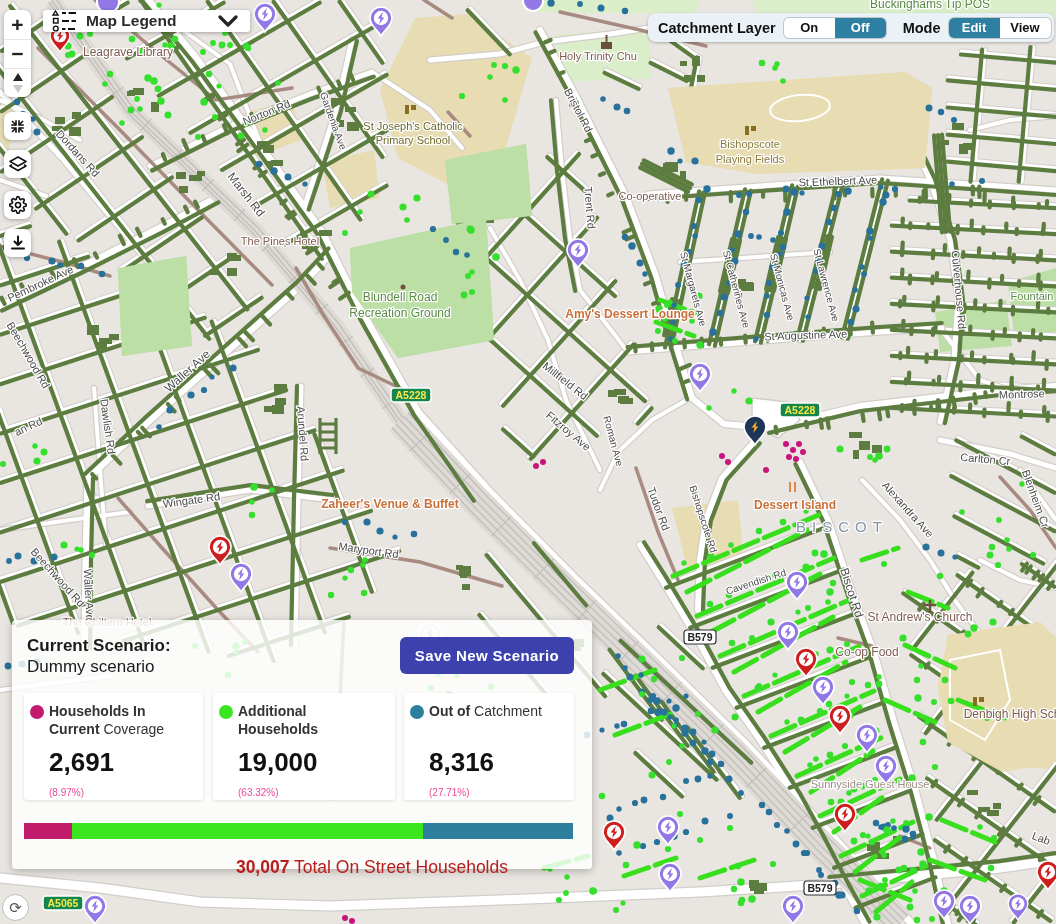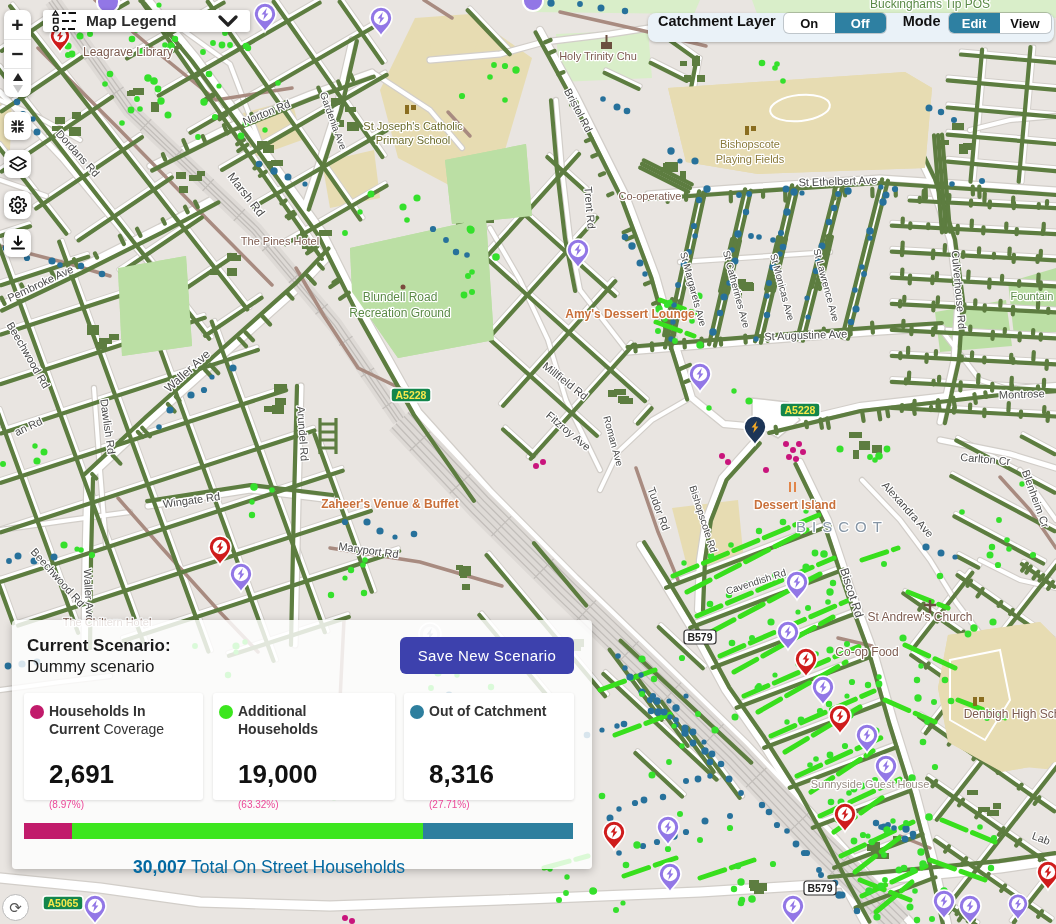--- a/index.html
+++ b/index.html
@@ -4,35 +4,35 @@
 *{margin:0;padding:0;box-sizing:border-box}
 html,body{width:1056px;height:924px;overflow:hidden;font-family:"Liberation Sans",sans-serif}
 #map{position:absolute;left:0;top:0}
 .ctl{position:absolute;background:#fff;border-radius:7px;box-shadow:0 1px 4px rgba(0,0,0,.3);display:flex;align-items:center;justify-content:center}
 .zoomgrp{left:4px;top:10px;width:27px;height:87px;flex-direction:column;padding:0}
 .zoomgrp>div{height:29px;width:100%;display:flex;align-items:center;justify-content:center;font-size:21px;font-weight:bold;color:#222}
 .zoomgrp>div+div{border-top:1px solid #e5e5e5}
 .sq{left:4px;width:27px;height:28px}
 .legend{position:absolute;left:43px;top:10px;width:207px;height:22px;background:#fff;border-radius:3px;box-shadow:0 1px 4px rgba(0,0,0,.3);display:flex;align-items:center}
 .legend .txt{font-size:15.5px;font-weight:bold;color:#2b2b2b;margin-left:9px}
-.topbar{position:absolute;left:648px;top:13px;width:406px;height:29px;background:#eaf2f8;border-radius:8px;box-shadow:0 1px 3px rgba(0,0,0,.25);display:flex;font-size:14.5px;font-weight:bold;color:#111;white-space:nowrap}
+.topbar{position:absolute;left:648px;top:13px;width:406px;height:29px;background:#eaf2f8;border-radius:8px;box-shadow:0 1px 3px rgba(0,0,0,.25);display:flex;align-items:center;font-size:14.5px;font-weight:bold;color:#111;white-space:nowrap}
 .pill{display:flex;height:20px;border-radius:5px;overflow:hidden;background:#fff;box-shadow:0 0 0 1px rgba(0,0,0,.18)}
 .pill>div{width:51px;display:flex;align-items:center;justify-content:center;font-size:13px}
 .pill .on{background:#2e80a2;color:#fff}
 .panel{position:absolute;left:12px;top:620px;width:580px;height:249px;background:rgba(255,255,255,.82);border-radius:4px;box-shadow:0 2px 8px rgba(0,0,0,.25)}
 .scen1{position:absolute;left:15px;top:16px;font-size:17px;font-weight:bold;color:#1a1a1a}
 .scen2{position:absolute;left:15px;top:37px;font-size:17px;color:#1a1a1a}
-.savebtn{position:absolute;left:388px;top:17px;width:174px;height:37px;background:#3d41ad;border-radius:6px;color:#fff;font-size:15px;font-weight:normal;display:flex;align-items:center;justify-content:center;letter-spacing:.4px}
+.savebtn{position:absolute;left:388px;top:17px;width:174px;height:37px;background:#3d41ad;border-radius:6px;color:#fff;font-size:15px;font-weight:bold;display:flex;align-items:center;justify-content:center;letter-spacing:.4px}
 .card{position:absolute;top:73px;height:107px;background:#fff;border-radius:3px;box-shadow:0 1px 3px rgba(0,0,0,.12);padding:10px 0 0 6px}
 .card .ttl{font-size:14px;font-weight:bold;color:#333;line-height:17.5px;position:relative;padding-left:19px;height:35px}
 .card .dot{position:absolute;left:0;top:2px;width:14px;height:14px;border-radius:50%}
-.card .num{font-size:26px;font-weight:bold;color:#111;margin-top:21px;margin-left:19px}
+.card .num{font-size:26px;font-weight:bold;color:#111;margin-top:9px;margin-left:19px}
 .card .pct{font-size:10px;color:#ec4899;margin-top:9px;margin-left:19px}
 .bar{position:absolute;left:12px;top:203px;width:549px;height:16px;display:flex}
-.total{position:absolute;left:9px;top:237px;width:496px;text-align:center;font-size:17.5px;color:#0369a1}
+.total{position:absolute;left:0;top:237px;width:496px;text-align:right;font-size:17.5px;color:#b91c1c}
 .attr{position:absolute;left:2px;top:894px;width:27px;height:27px;border-radius:50%;background:#fff;border:1px solid #bbb;display:flex;align-items:center;justify-content:center;font-size:15px;color:#555}
 </style></head>
 <body>
 <svg id="map" width="1056" height="924" viewBox="0 0 1056 924">
 <rect width="1056" height="924" fill="#e9e5e1"></rect>
 <polygon points="380.0,90.0 415.0,18.0 470.0,14.0 532.0,58.0 505.0,150.0 462.0,192.0 398.0,158.0" fill="#e7dcb2"></polygon>
 <polygon points="243.0,113.0 292.0,100.0 302.0,140.0 252.0,158.0" fill="#e7dcb2"></polygon>
 <polygon points="322.0,162.0 374.0,150.0 380.0,198.0 330.0,208.0" fill="#e7dcb2"></polygon>
 <polygon points="668.0,88.0 905.0,72.0 932.0,88.0 925.0,168.0 758.0,174.0 686.0,162.0" fill="#e7dcb2"></polygon>
 <polygon points="948.0,635.0 1040.0,622.0 1056.0,638.0 1056.0,762.0 1002.0,772.0 948.0,742.0 938.0,688.0" fill="#e7dcb2"></polygon>
@@ -1747,21 +1747,21 @@
   <div class="ttl"><span class="dot" style="background:#c11b6b"></span>Households In<br>Current <span style="font-weight:500">Coverage</span></div>
   <div class="num">2,691</div>
       <div class="pct">(8.97%)</div>
  </div>
  <div class="card" style="left:201px;width:182px">
   <div class="ttl"><span class="dot" style="background:#3ce61e"></span>Additional<br>Households</div>
   <div class="num">19,000</div>
       <div class="pct">(63.32%)</div>
  </div>
  <div class="card" style="left:392px;width:170px">
-  <div class="ttl"><span class="dot" style="background:#2e7f9e"></span>Out of <span style="font-weight:700">Catchment</span></div>
+  <div class="ttl"><span class="dot" style="background:#2e7f9e"></span>Out of <span style="font-weight:400">Catchment</span></div>
   <div class="num">8,316</div>
       <div class="pct">(27.71%)</div>
  </div>
  <div class="bar">
   <div style="width:48px;background:#c11b6b"></div>
   <div style="width:351px;background:#3ce61e"></div>
   <div style="width:150px;background:#2e7f9e"></div>
  </div>
  <div class="total"><b>30,007</b> Total On Street Households</div>
 </div>

